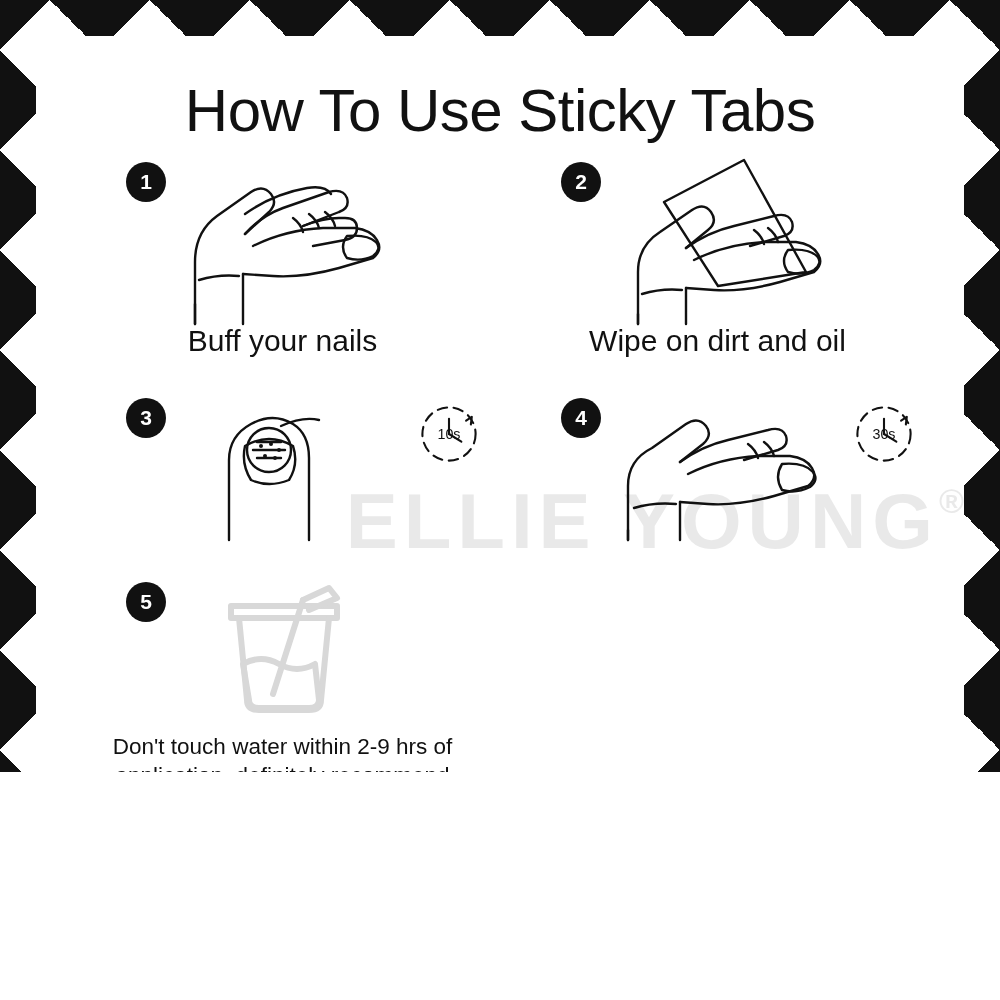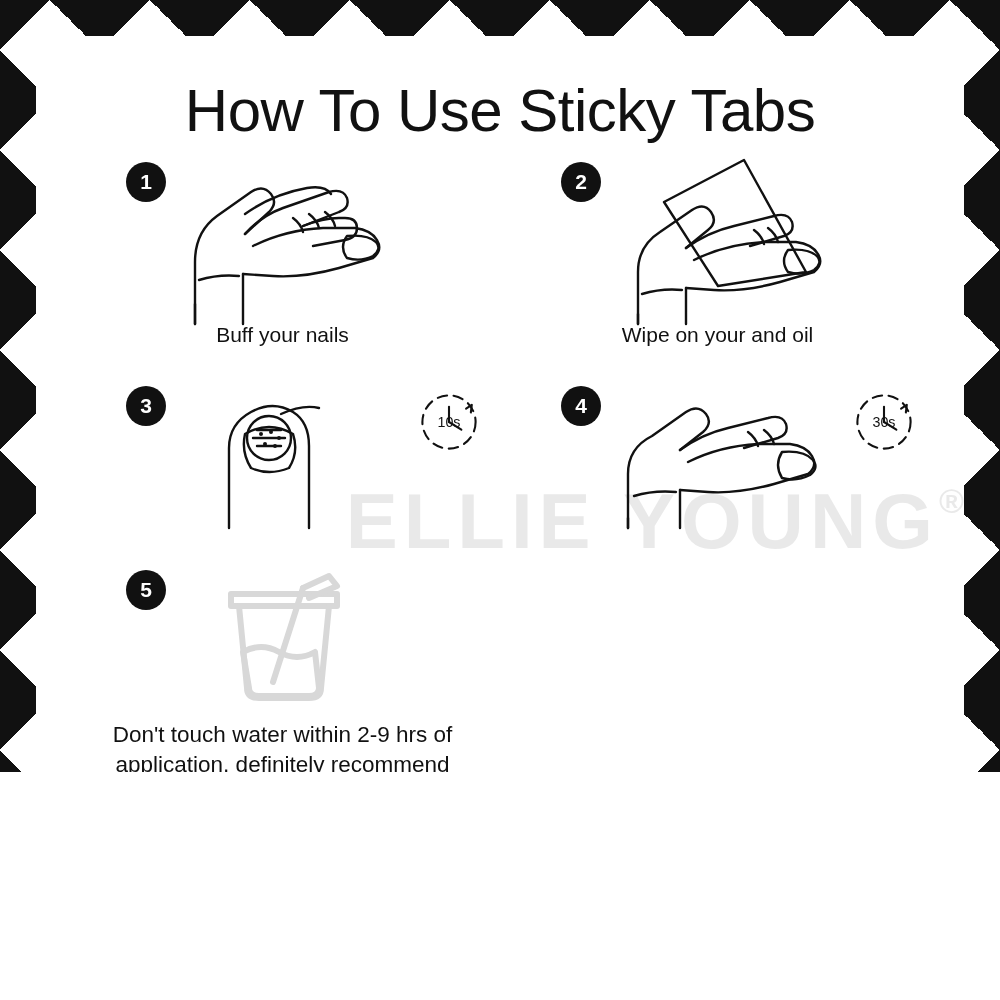--- a/index.html
+++ b/index.html
@@ -119,21 +119,21 @@
     justify-content: center;
     z-index: 4;
   }
   .art {
     width: 300px;
     height: 170px;
     position: relative;
   }
   .caption {
     text-align: center;
-    font-size: 21px;
+    font-size: 30px;
     color: #111111;
     line-height: 1.25;
     margin-top: 8px;
     max-width: 360px;
   }
   .caption.small {
     font-size: 22.5px;
     line-height: 1.3;
   }
   .row-1 .art { height: 160px; }
@@ -212,21 +212,21 @@
 
                 <path d="M220 96 Q240 94 249 102 Q255 109 246 116 Q234 122 220 118 Q212 107 220 96 Z"></path>
                 <path d="M186 76 Q194 82 196 90"></path>
                 <path d="M200 74 Q208 80 210 88"></path>
                 <path d="M70 170 L70 160 M118 134 L118 170"></path>
                 <path d="M74 140 Q94 134 114 136"></path>
               </g>
             </svg>
           </div>
         </div>
-        <div class="caption">Wipe on your and oil</div>
+        <div class="caption">Wipe on dirt and oil</div>
       </div>
 
       <div class="step row-2">
         <div class="step-body">
           <div class="badge">3</div>
           <div class="art">
             <svg viewBox="0 0 300 150" width="300" height="150">
               <g fill="none" stroke="#111" stroke-width="2.4" stroke-linecap="round" stroke-linejoin="round">
 
                 <path d="M96 150 L96 70 Q96 46 118 34 Q140 22 160 34 Q176 44 176 68 L176 150"></path>

